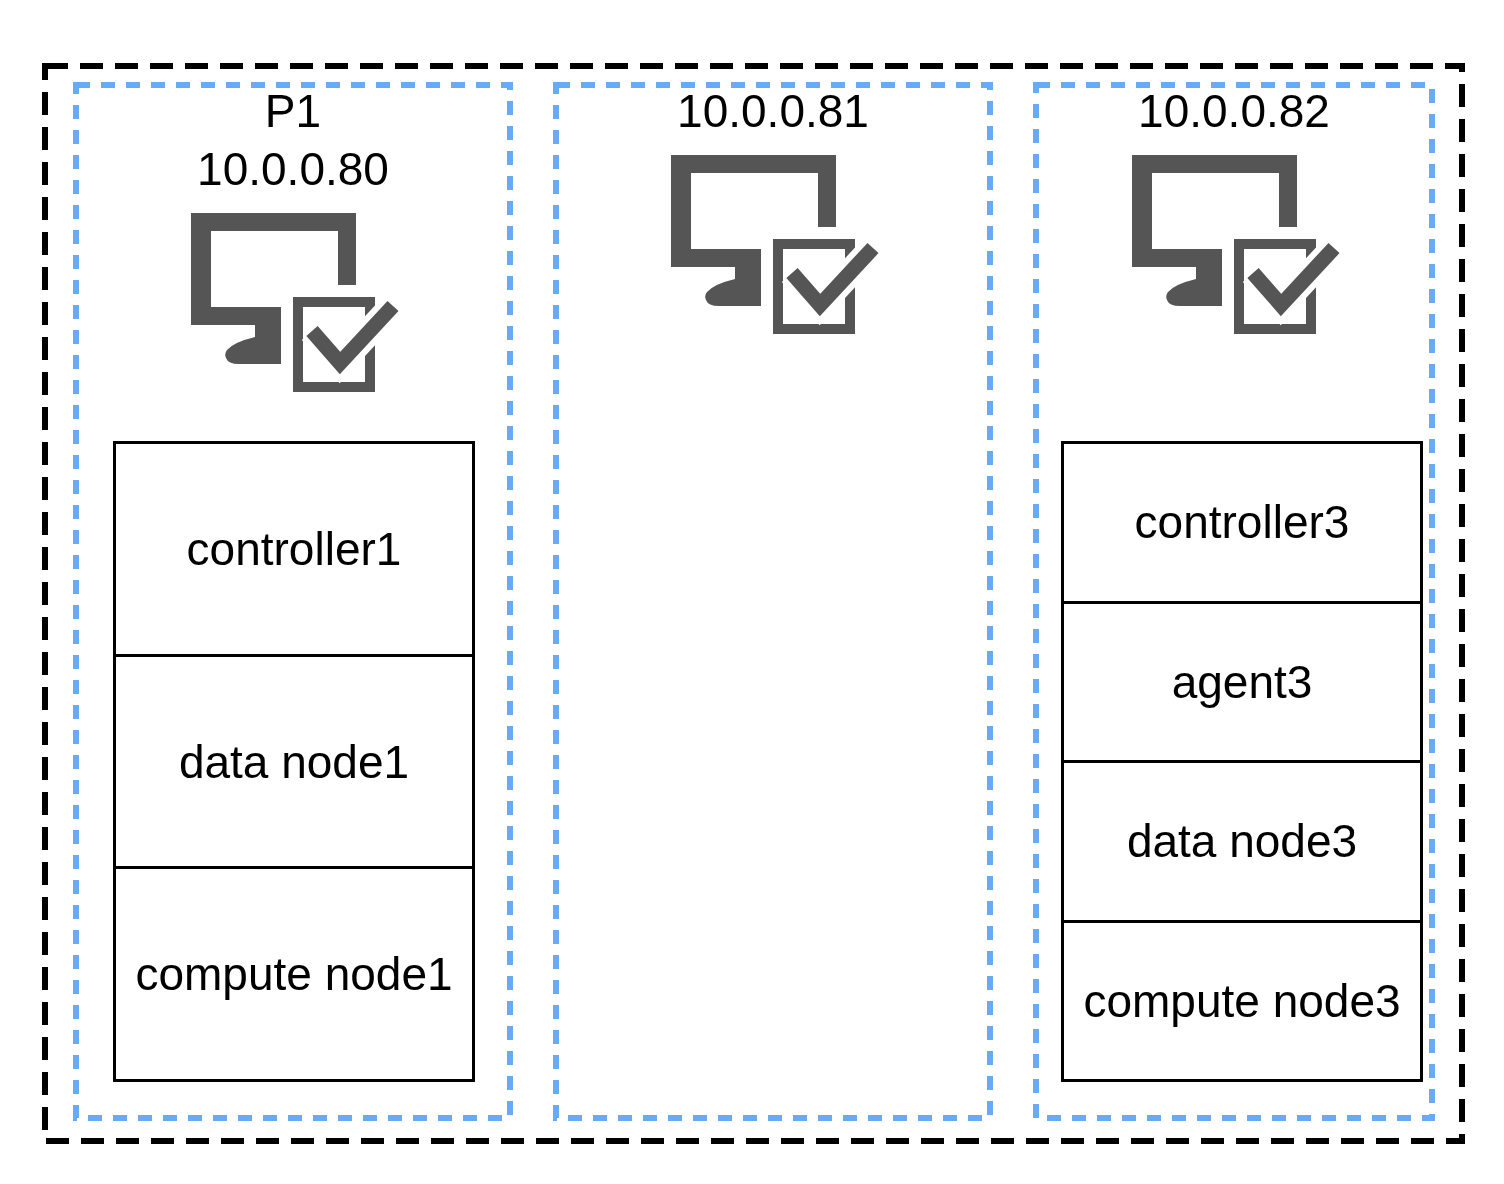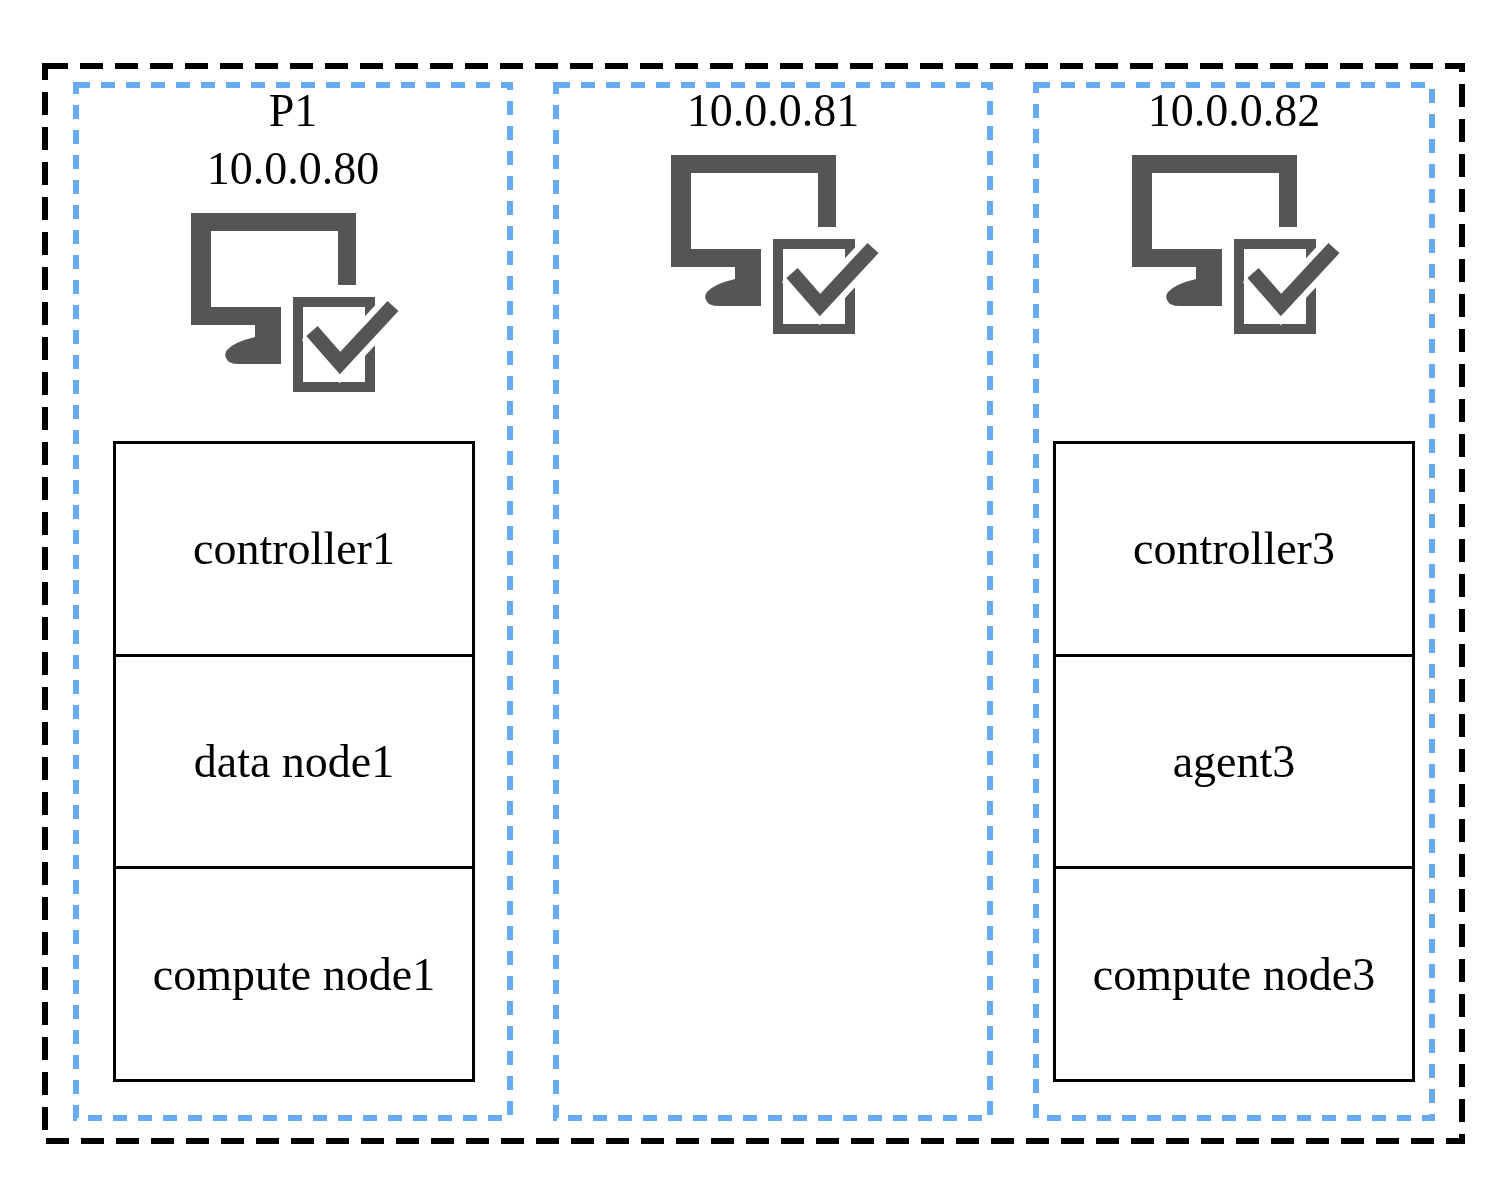--- a/index.html
+++ b/index.html
@@ -7,21 +7,20 @@
     padding: 0;
     background: var(--background, #ffffff);
     font-family: "Liberation Sans", "DejaVu Sans", sans-serif;
   }
   .canvas {
     position: relative;
     width: 1504px;
     height: 1184px;
     background: var(--background, #ffffff);
     overflow: hidden;
-    font-family: Liberation Serif, serif;
   }
   svg.borders {
     position: absolute;
     left: 0;
     top: 0;
     z-index: 0;
   }
   svg.borders rect {
     fill: none;
   }
@@ -64,21 +63,21 @@
     top: 359px;
     height: 641px;
     width: 362px;
     box-sizing: border-box;
     border: 3px solid var(--node_border, #000000);
     background: var(--background, #ffffff);
     display: flex;
     flex-direction: column;
   }
   .col-1 .node-stack, .col-2 .node-stack { left: 40px; }
-  .col-3 .node-stack { left: 20px; }
+  .col-3 .node-stack { left: 28px; }
   .node-cell {
     flex: 1 1 0;
     display: flex;
     align-items: center;
     justify-content: center;
     font-size: 46px;
     color: var(--text, #000000);
     white-space: nowrap;
     overflow: hidden;
   }
@@ -137,17 +136,18 @@
     <svg class="host-icon" width="230" height="200" viewBox="0 3 230 200" aria-hidden="true">
       <path class="icon-fill" d="M13,13 H178 V85 H160 V31 H33 V107 H103 V125 H13 Z"></path>
       <path class="icon-fill" d="M77,125 L77,137 Q56,142 49,150 Q46,154 48,158 Q50,164 61,164 L103,164 L103,125 Z"></path>
       <path class="icon-fill" fill-rule="evenodd" d="M115,97 H197 V192 H115 Z M125,107 H187 V182 H125 Z"></path>
       <path class="icon-check-gap" d="M134,131 L162,163 L215,106"></path>
       <path class="icon-check" d="M134,131 L162,163 L215,106"></path>
     </svg>
     <div class="node-stack">
       <div class="node-cell">controller3</div>
       <div class="node-cell">agent3</div>
+      <div class="node-cell">data node3</div>
       <div class="node-cell">compute node3</div>
     </div>
   </div>
 
 </div>
 
 </body></html>

